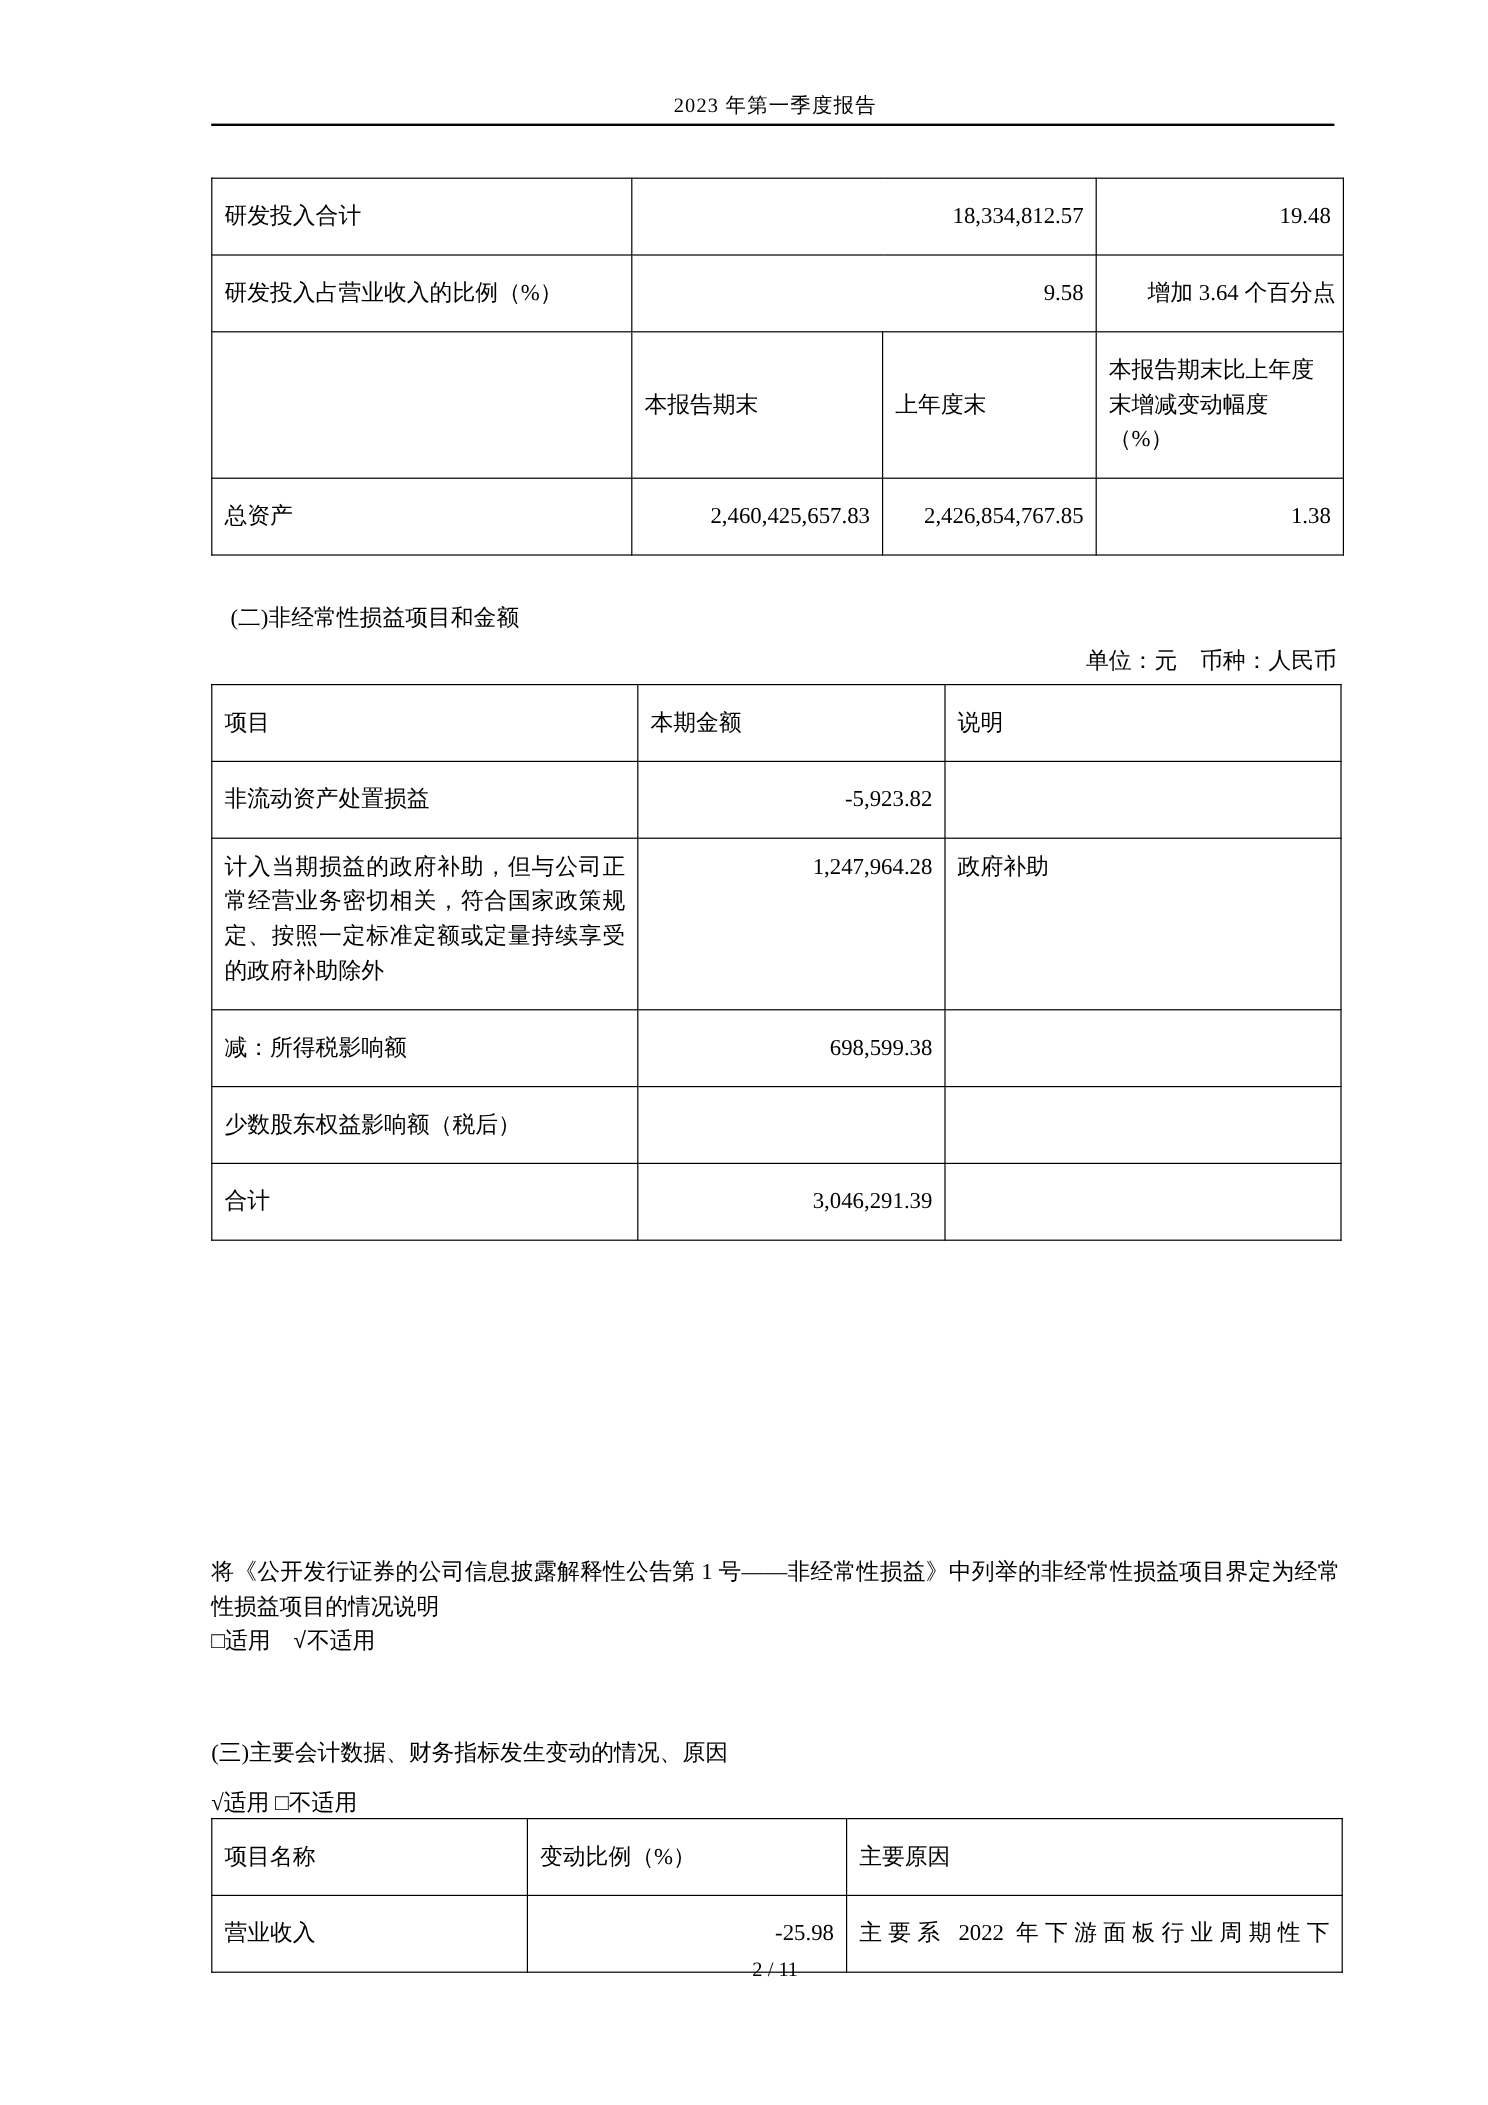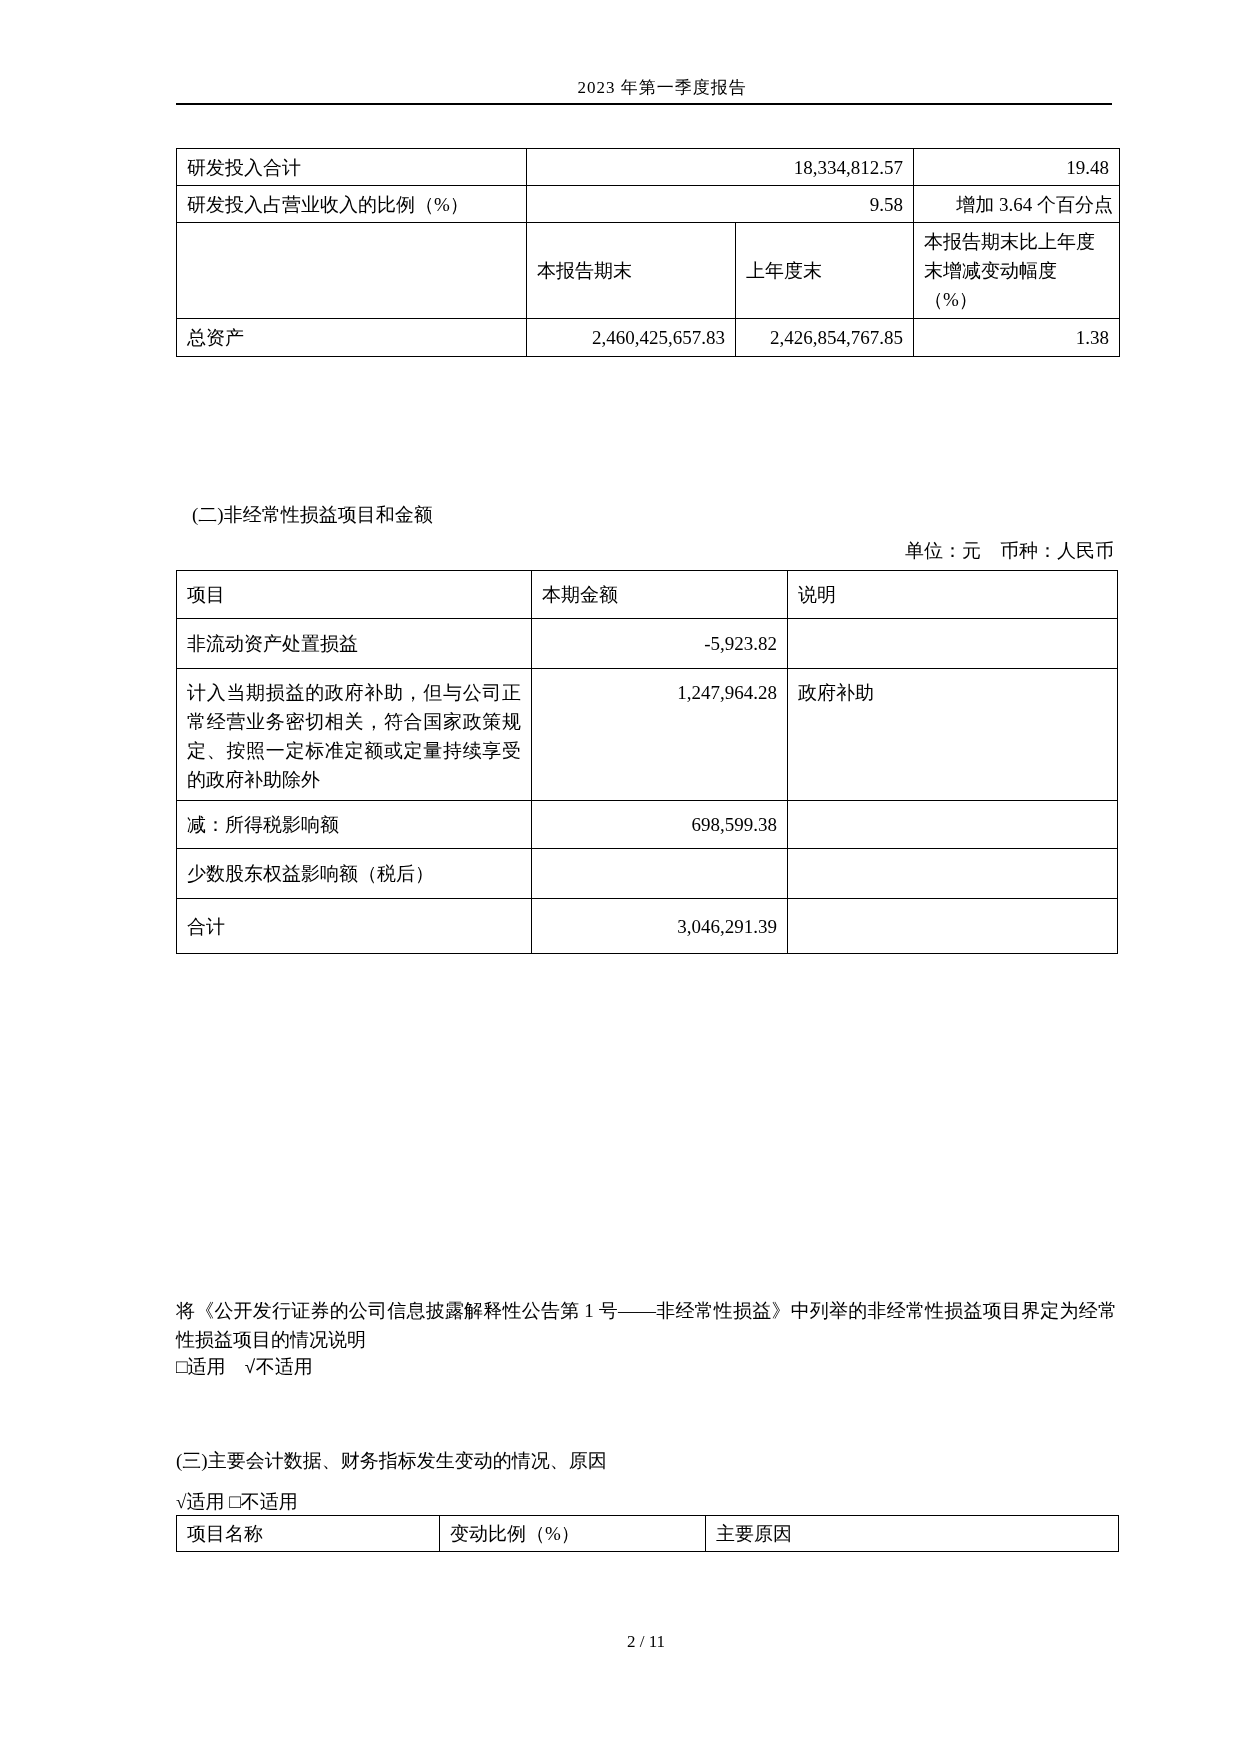--- a/index.html
+++ b/index.html
@@ -7,34 +7,34 @@
     position:relative;
     width:1240px; height:1754px;
     margin:0 auto;
     background:#ffffff;
     color:#000;
     font-family:"Liberation Serif","DejaVu Serif",serif;
     font-size:19px;
     overflow:hidden;
   }
   .doc-title {
-    position:absolute; top:76px; left:192px; width:940px;
+    position:absolute; top:76px; left:176px; width:940px;
     text-align:center; font-size:17px; letter-spacing:1px;
   }
   .header-rule {
     position:absolute; top:103px; left:176px; width:936px;
     border-top:2.5px solid #000; height:0;
   }
   table.rpt {
     border-collapse:collapse; table-layout:fixed;
     position:absolute; left:176px;
   }
   table.rpt td {
     border:1.5px solid #000;
-    padding:3px 10px;
+    padding:17px 10px;
     overflow:hidden;
     line-height:29px;
   }
   .t1 { top:148px; width:943px; }
   .t2 { top:570px; width:942px; }
   .t3 { top:1515px; width:942px; }
   td.lbl { text-align:left; }
   td.num { text-align:right; padding-right:12px; }
   td.ctr { text-align:left; }
   tr.va-top td { vertical-align:top; padding-top:9px; }
@@ -148,18 +148,23 @@
       <col style="width:263px">
         <col style="width:266px">
         <col style="width:413px">
     </colgroup>
     <tbody>
       <tr style="height:33px">
         <td class="ctr">项目名称</td>
         <td class="ctr">变动比例（%）</td>
         <td class="ctr">主要原因</td>
       </tr>
+      <tr style="height:44px">
+        <td class="lbl">营业收入</td>
+        <td class="num">-25.98</td>
+        <td class="lbl justify-last">主要系 2022 年下游面板行业周期性下</td>
+      </tr>
     </tbody>
   </table>
 
   <div class="page-footer">2 / 11</div>
 
 </div>
 
 </body></html>

